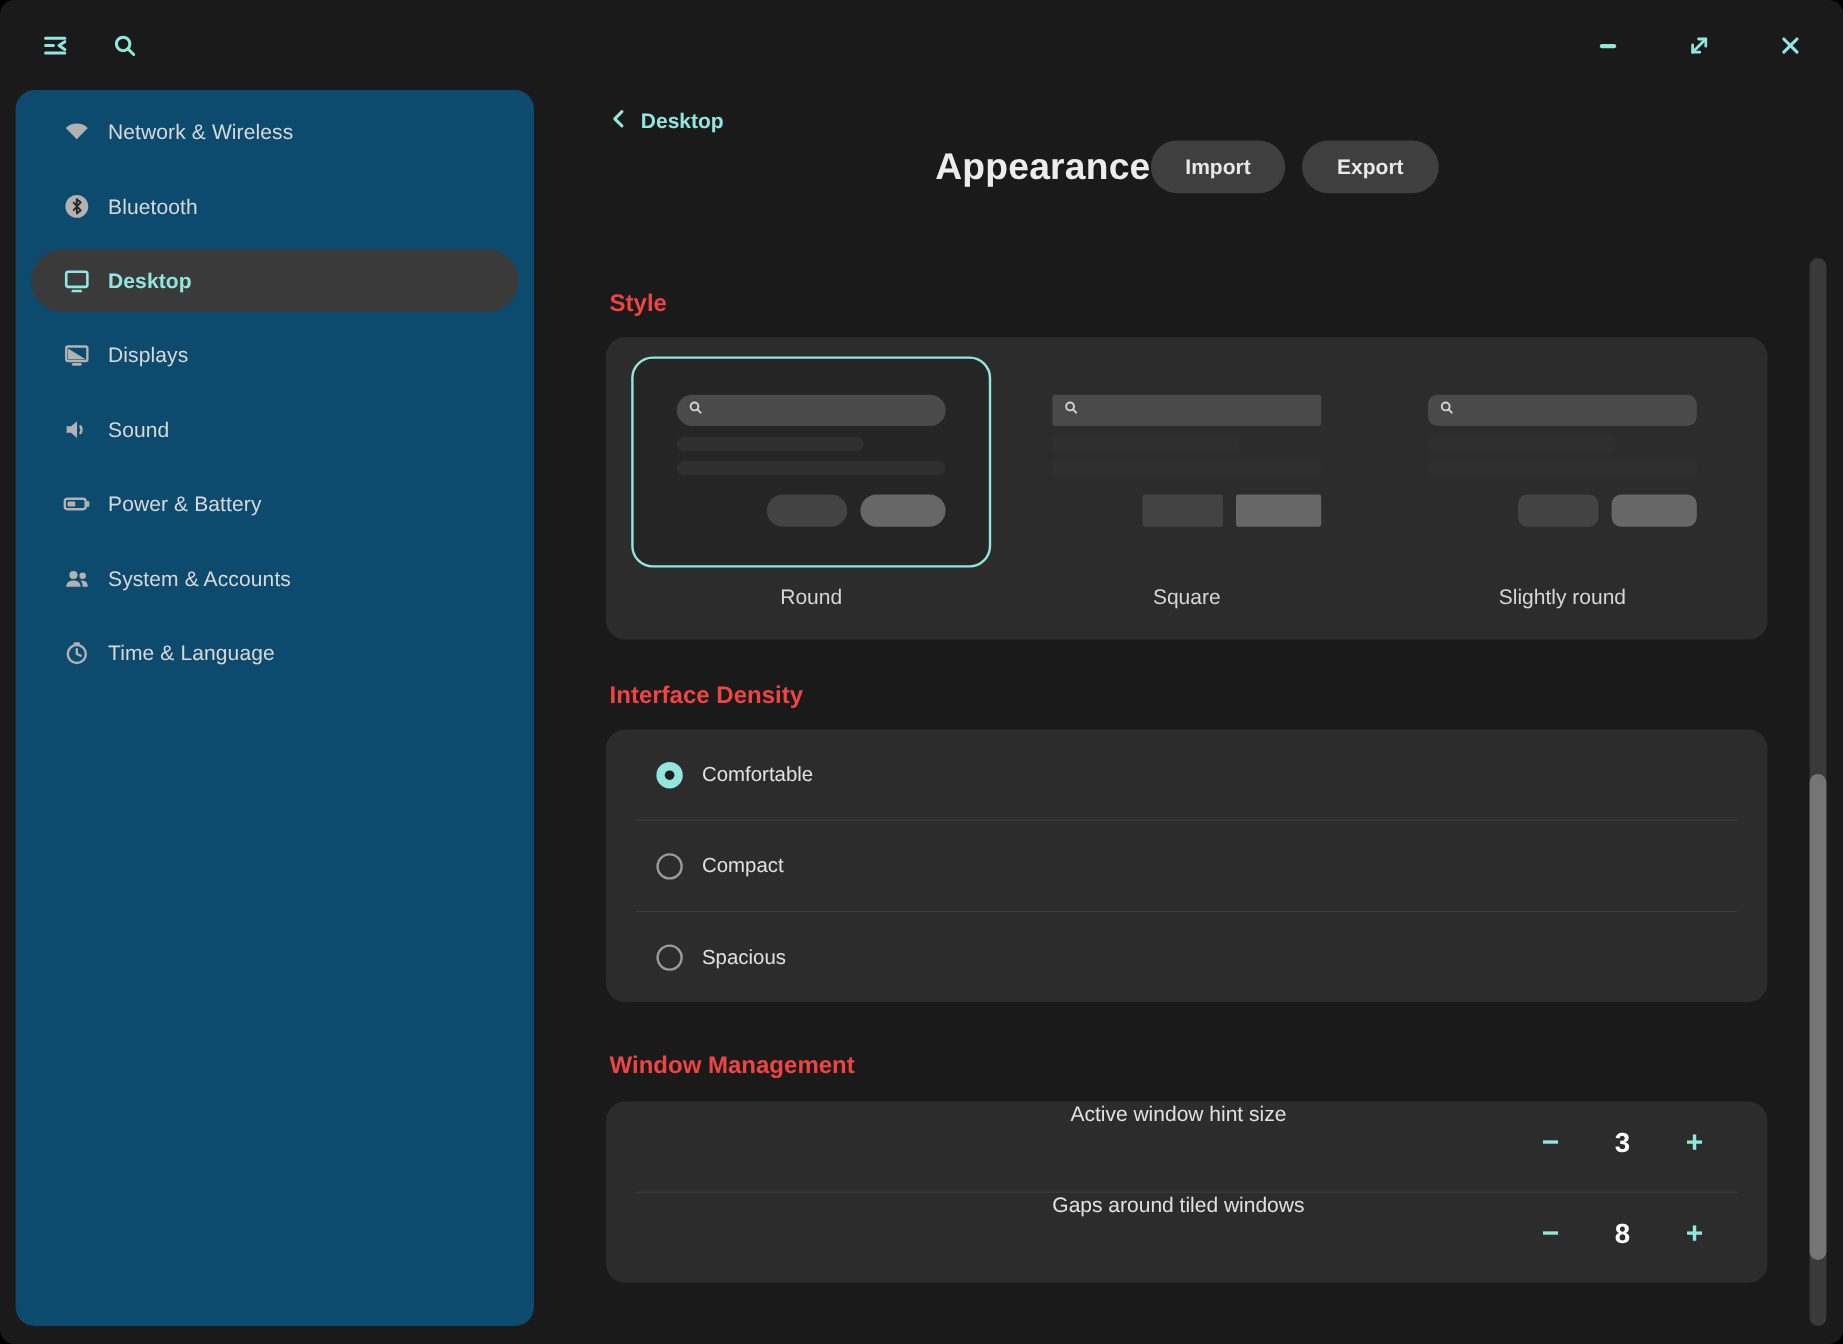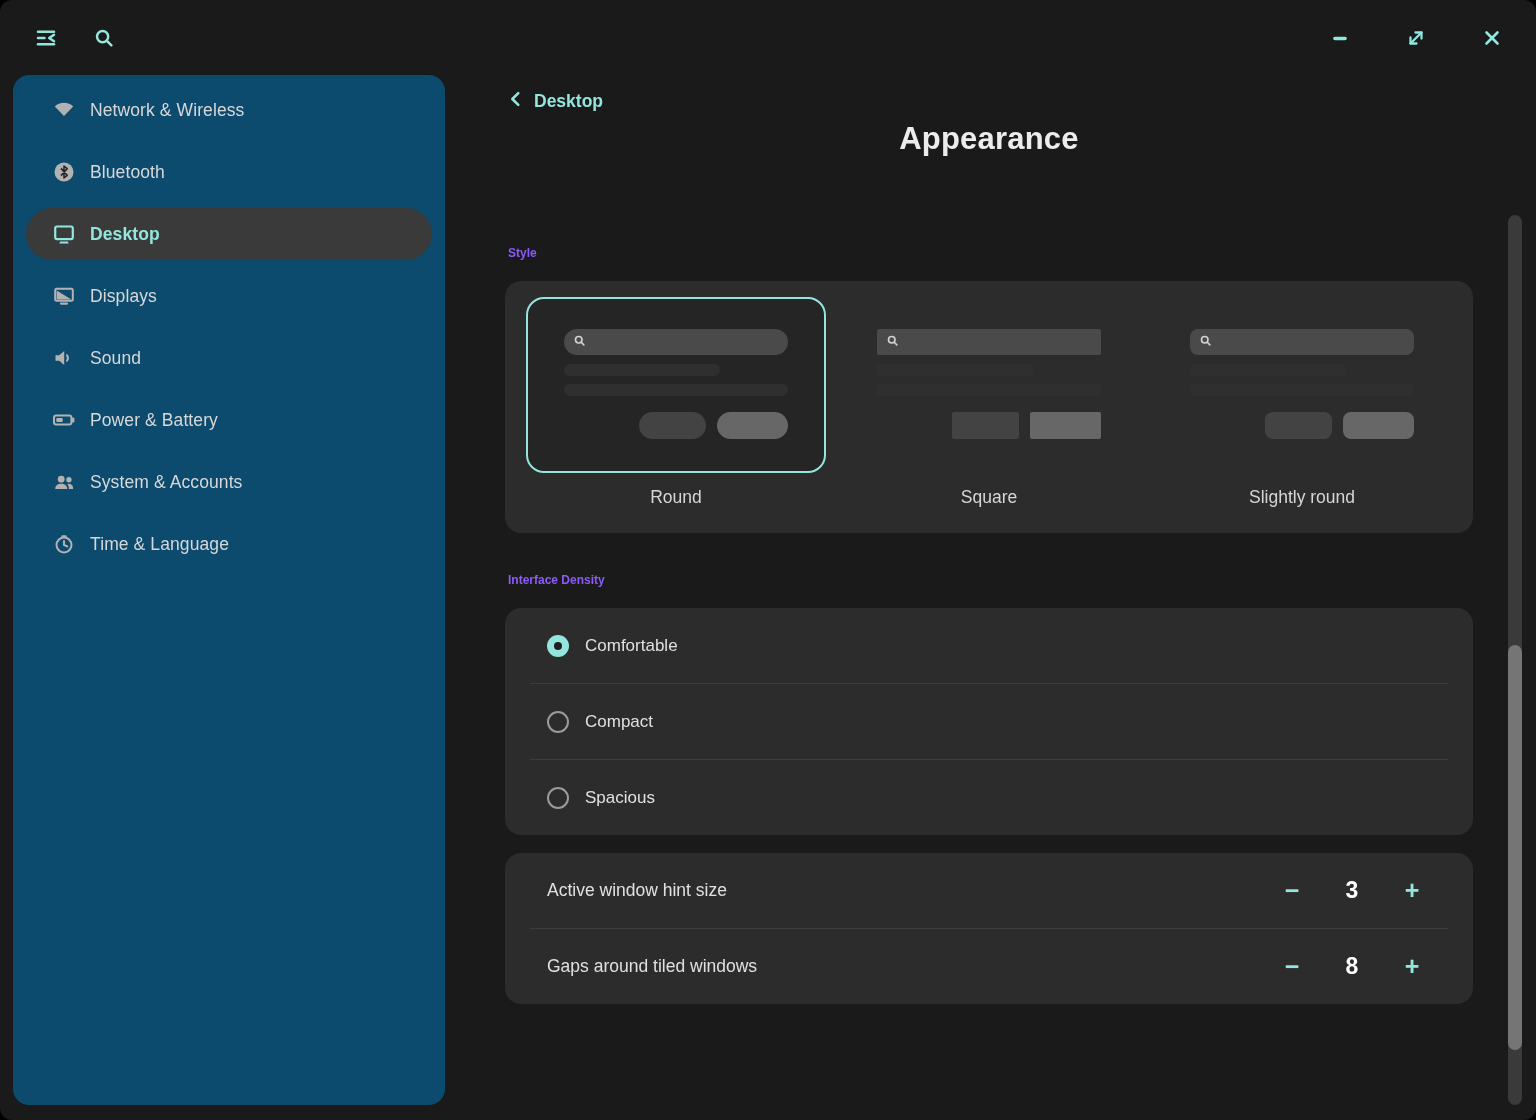--- a/index.html
+++ b/index.html
@@ -31,21 +31,21 @@
   
   .breadcrumb{display:flex;align-items:center;gap:7px;color:#93e6dd;cursor:pointer;height:24px;}
   .breadcrumb .bc-label{font-size:17.5px;font-weight:700;}
   .title-row{display:flex;align-items:center;justify-content:center;margin-top:2px;height:48px;}
   .page-title{font-size:31px;font-weight:600;color:#ececec;margin:0;letter-spacing:.2px;}
   .hdr-actions{display:flex;gap:14px;}
   .pill-btn{height:44px;padding:0 29px;border:none;border-radius:22px;background:#3f3f3f;color:#e8e8e8;
     font-size:17.5px;font-weight:600;font-family:inherit;cursor:pointer;}
 
   
-  .sec-heading{font-size:12px;font-weight:700;color:#8b5cf6;margin:12px 0 0 3px;height:24px;line-height:24px;}
+  .sec-heading{font-size:20px;font-weight:700;color:#ef4444;margin:12px 0 0 3px;height:24px;line-height:24px;}
   .card{background:#2c2c2c;border-radius:16px;}
 
   
   .sec-style .sec-heading{margin-top:78px;}
   .style-card{margin-top:16px;padding:16px 15px 24px 15px;box-sizing:border-box;}
   .style-row{display:flex;justify-content:space-between;}
   .style-option{width:312px;display:flex;flex-direction:column;align-items:center;cursor:pointer;}
   .preview{width:300px;height:176px;box-sizing:border-box;border:2.5px solid transparent;
     padding:30px 36px 0 36px;}
   .preview.selected{border-color:#93e6dd;background:#252525;}
@@ -76,21 +76,21 @@
   .rows-card{margin-top:16px;}
   .sec-wm .rows-card{margin-top:18px;}
   .card-row{height:75px;display:flex;align-items:center;padding:0 36px 0 42px;}
   .divider{height:1px;background:#3d3d3d;margin:0 25px;}
   .radio{width:22px;height:22px;border-radius:50%;box-sizing:border-box;flex-shrink:0;cursor:pointer;}
   .radio.off{border:2px solid #9b9b9b;}
   .radio.on{background:#93e6dd;display:flex;align-items:center;justify-content:center;}
   .radio.on::after{content:"";width:8px;height:8px;border-radius:50%;background:#1e1e1e;}
   .row-label{margin-left:16px;font-size:17px;color:#e0e0e0;}
   .wm-label{font-size:17.5px;color:#e0e0e0;margin-left:0;}
-  .card-row.wm{padding-left:42px;padding-right:46px;}
+  .card-row.wm{padding-left:32px;padding-right:46px;flex-direction:column;}
   .stepper{margin-left:auto;display:flex;align-items:center;}
   .step-btn{width:30px;background:none;border:none;color:#93e6dd;font-size:25px;font-weight:700;
     font-family:inherit;cursor:pointer;padding:0;line-height:1;}
   .step-val{width:90px;text-align:center;font-size:23px;font-weight:600;color:#fff;}
 
   
   .sb-track{position:absolute;right:14px;top:215px;width:14px;height:890px;background:#3a3a3a;border-radius:7px;}
   .sb-thumb{position:absolute;left:0;top:430px;width:14px;height:405px;background:#757575;border-radius:7px;}
 </style>
 </head>
@@ -244,20 +244,24 @@
         <span>
           <svg width="22" height="22" viewBox="0 0 24 24" fill="none" stroke="#93e6dd" stroke-width="2.8" stroke-linecap="round" stroke-linejoin="round">
               <path d="M14.5 5.5 L8 12 L14.5 18.5"></path>
             </svg>
         </span>
         <span class="bc-label">Desktop</span>
       </div>
 
       <div class="title-row">
         <h1 class="page-title">Appearance</h1>
+        <div class="hdr-actions">
+          <button class="pill-btn">Import</button>
+          <button class="pill-btn">Export</button>
+        </div>
       </div>
 
       <section class="sec-style">
         <h2 class="sec-heading">Style</h2>
         <div class="card style-card">
           <div class="style-row">
 
             <div class="style-option">
               <div class="preview r-round selected">
                 <div class="mini-search">
@@ -336,20 +340,21 @@
           </div>
           <div class="divider"></div>
           <div class="card-row">
             <span class="radio off"></span>
             <span class="row-label">Spacious</span>
           </div>
         </div>
       </section>
 
       <section class="sec-wm">
+        <h2 class="sec-heading">Window Management</h2>
         <div class="card rows-card">
           <div class="card-row wm">
             <span class="wm-label">Active window hint size</span>
             <div class="stepper">
               <button class="step-btn">−</button>
               <span class="step-val">3</span>
               <button class="step-btn">+</button>
             </div>
           </div>
           <div class="divider"></div>

